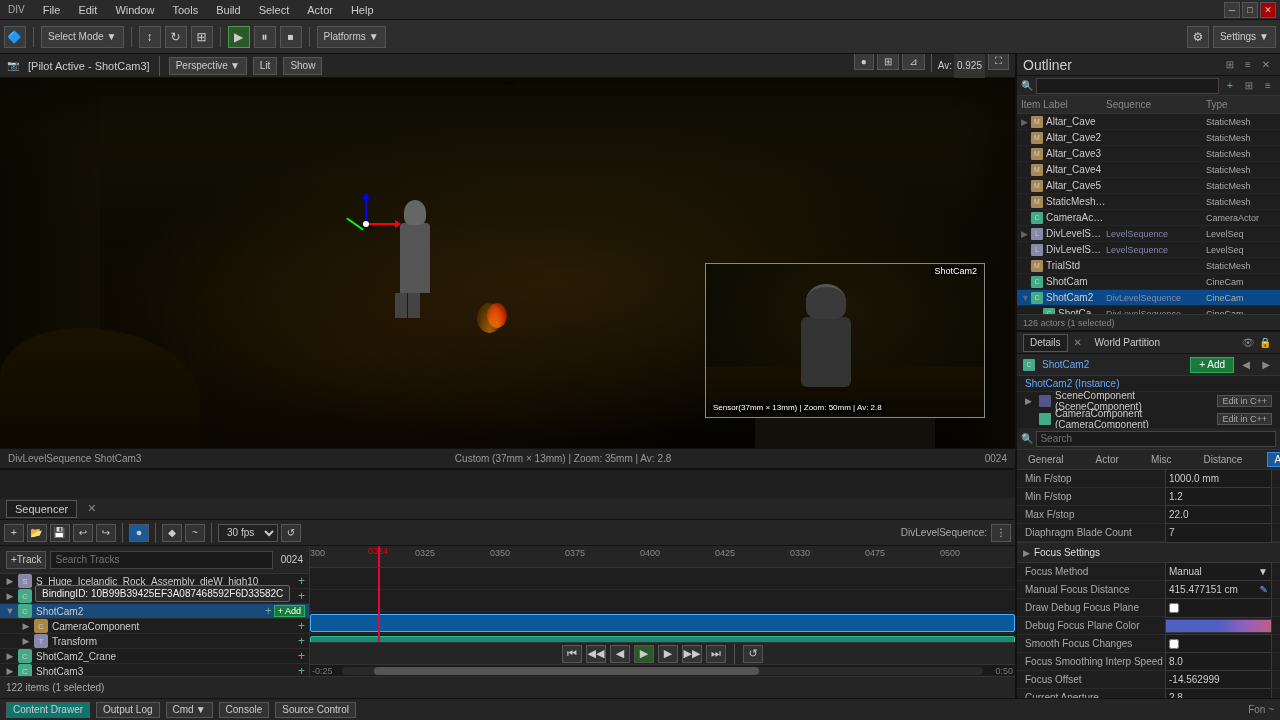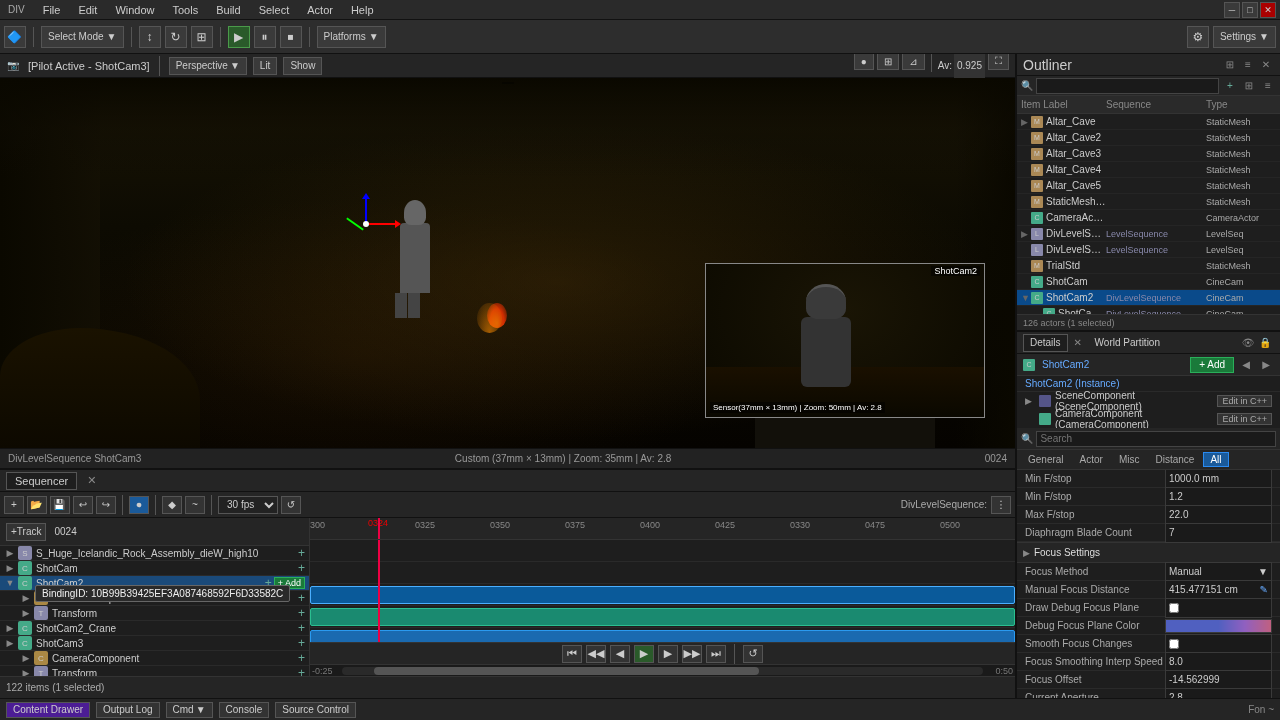--- a/index.html
+++ b/index.html
@@ -292,20 +292,21 @@
     }
     .sequencer-header {
       height: 22px;
       background: #252525;
       display: flex;
       align-items: center;
       padding: 0 6px;
       gap: 6px;
       border-bottom: 1px solid #111;
       flex-shrink: 0;
+      margin-top: 28px;
     }
     .seq-tab {
       font-size: 11px;
       color: #ccc;
       padding: 2px 8px;
       cursor: pointer;
       border: 1px solid transparent;
     }
     .seq-tab.active {
       background: #1e1e1e;
@@ -734,21 +735,21 @@
       font-size: 10px;
       height: 16px;
       padding: 0 3px;
     }
     .details-filter-tabs {
       height: 20px;
       background: #252525;
       display: flex;
       align-items: center;
       padding: 0 4px;
-      gap: 2px;
+      gap: 18px;
       border-bottom: 1px solid #333;
       flex-shrink: 0;
     }
     .filter-tab {
       font-size: 10px;
       color: #aaa;
       padding: 1px 6px;
       cursor: pointer;
       border: 1px solid transparent;
     }
@@ -774,21 +775,21 @@
     .bottom-btn {
       background: #333;
       border: 1px solid #555;
       color: #ccc;
       font-size: 10px;
       padding: 1px 6px;
       cursor: pointer;
       height: 16px;
       display: flex; align-items: center;
     }
-    .bottom-btn.active { background: #4c1d95; }
+    .bottom-btn.active { background: #0f766e; }
 
     
     ::-webkit-scrollbar { width: 6px; height: 6px; }
     ::-webkit-scrollbar-track { background: #1a1a1a; }
     ::-webkit-scrollbar-thumb { background: #444; border-radius: 3px; }
 
     .viewport-info-tl {
       position: absolute;
       top: 4px;
       left: 50%;
@@ -1020,20 +1021,21 @@
           <span style="font-size:10px;color:#aaa;">DivLevelSequence:</span>
           <div class="seq-btn">⋮</div>
         </div>
       </div>
 
       <div class="seq-content">
 
         <div class="track-list">
           <div class="track-header">
             <div class="seq-btn" style="width:auto;padding:0 4px;">+ <span>Track</span></div>
+            <input class="track-search" type="text" placeholder="Search Tracks" style="">
             <div style="font-size:10px;color:#ccc;margin-left:4px;">0024</div>
           </div>
 
           <div class="track-item">
             <div class="track-expand">▶</div>
             <div class="track-icon anim">S</div>
             <span class="track-label">S_Huge_Icelandic_Rock_Assembly_dieW_high10</span>
             <span class="track-add">+</span>
           </div>
           <div class="track-item">

